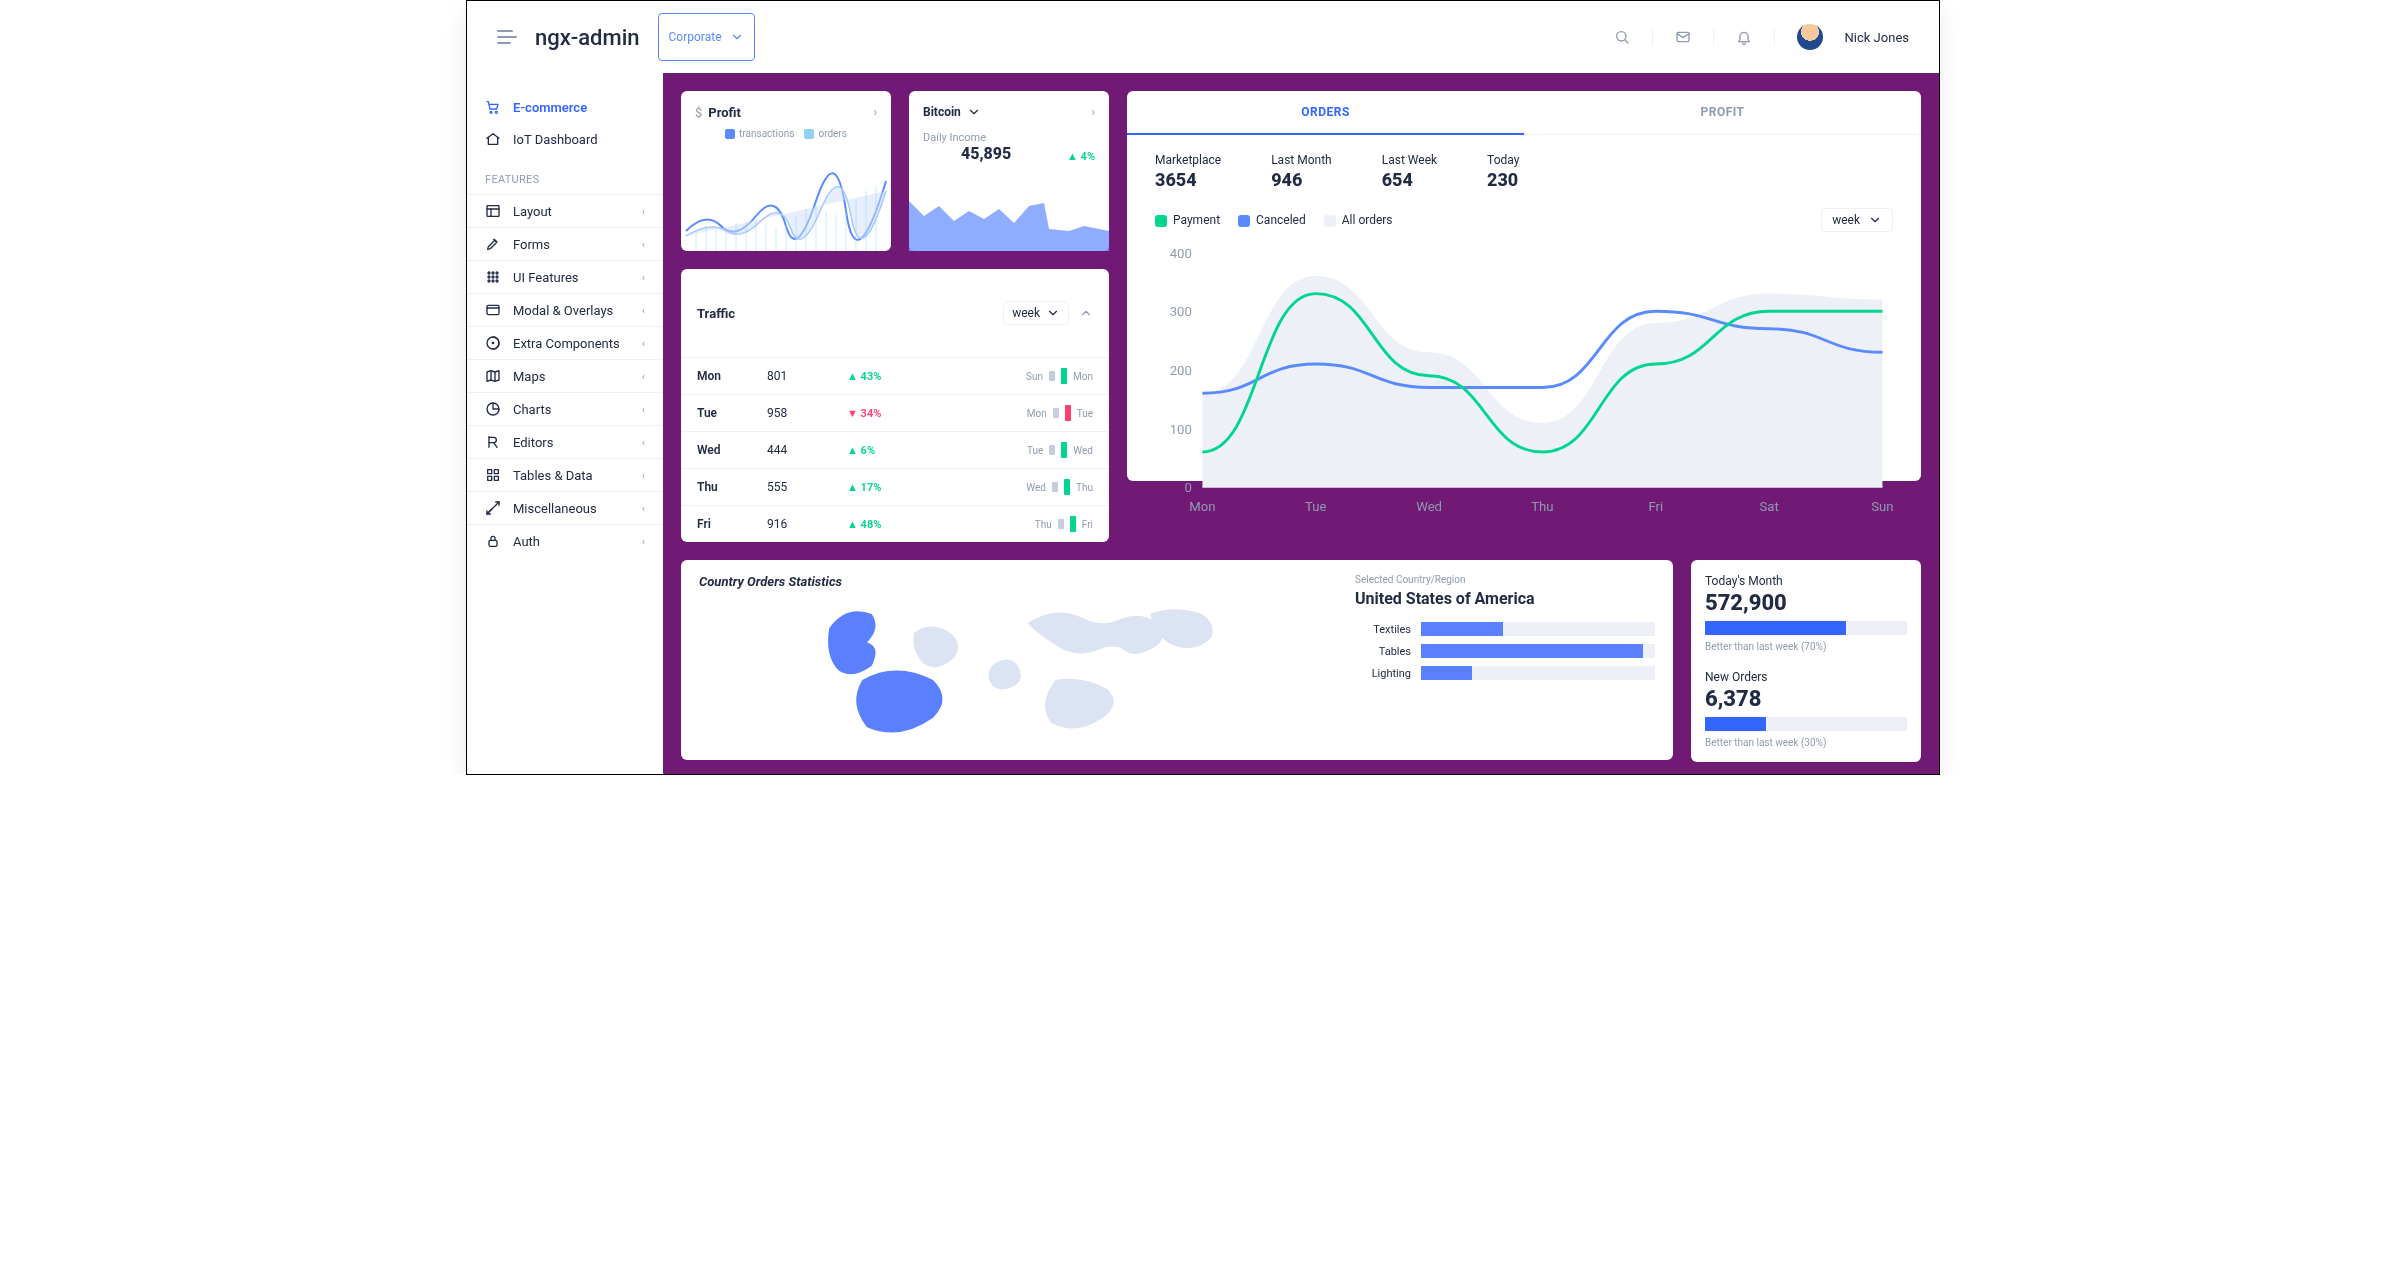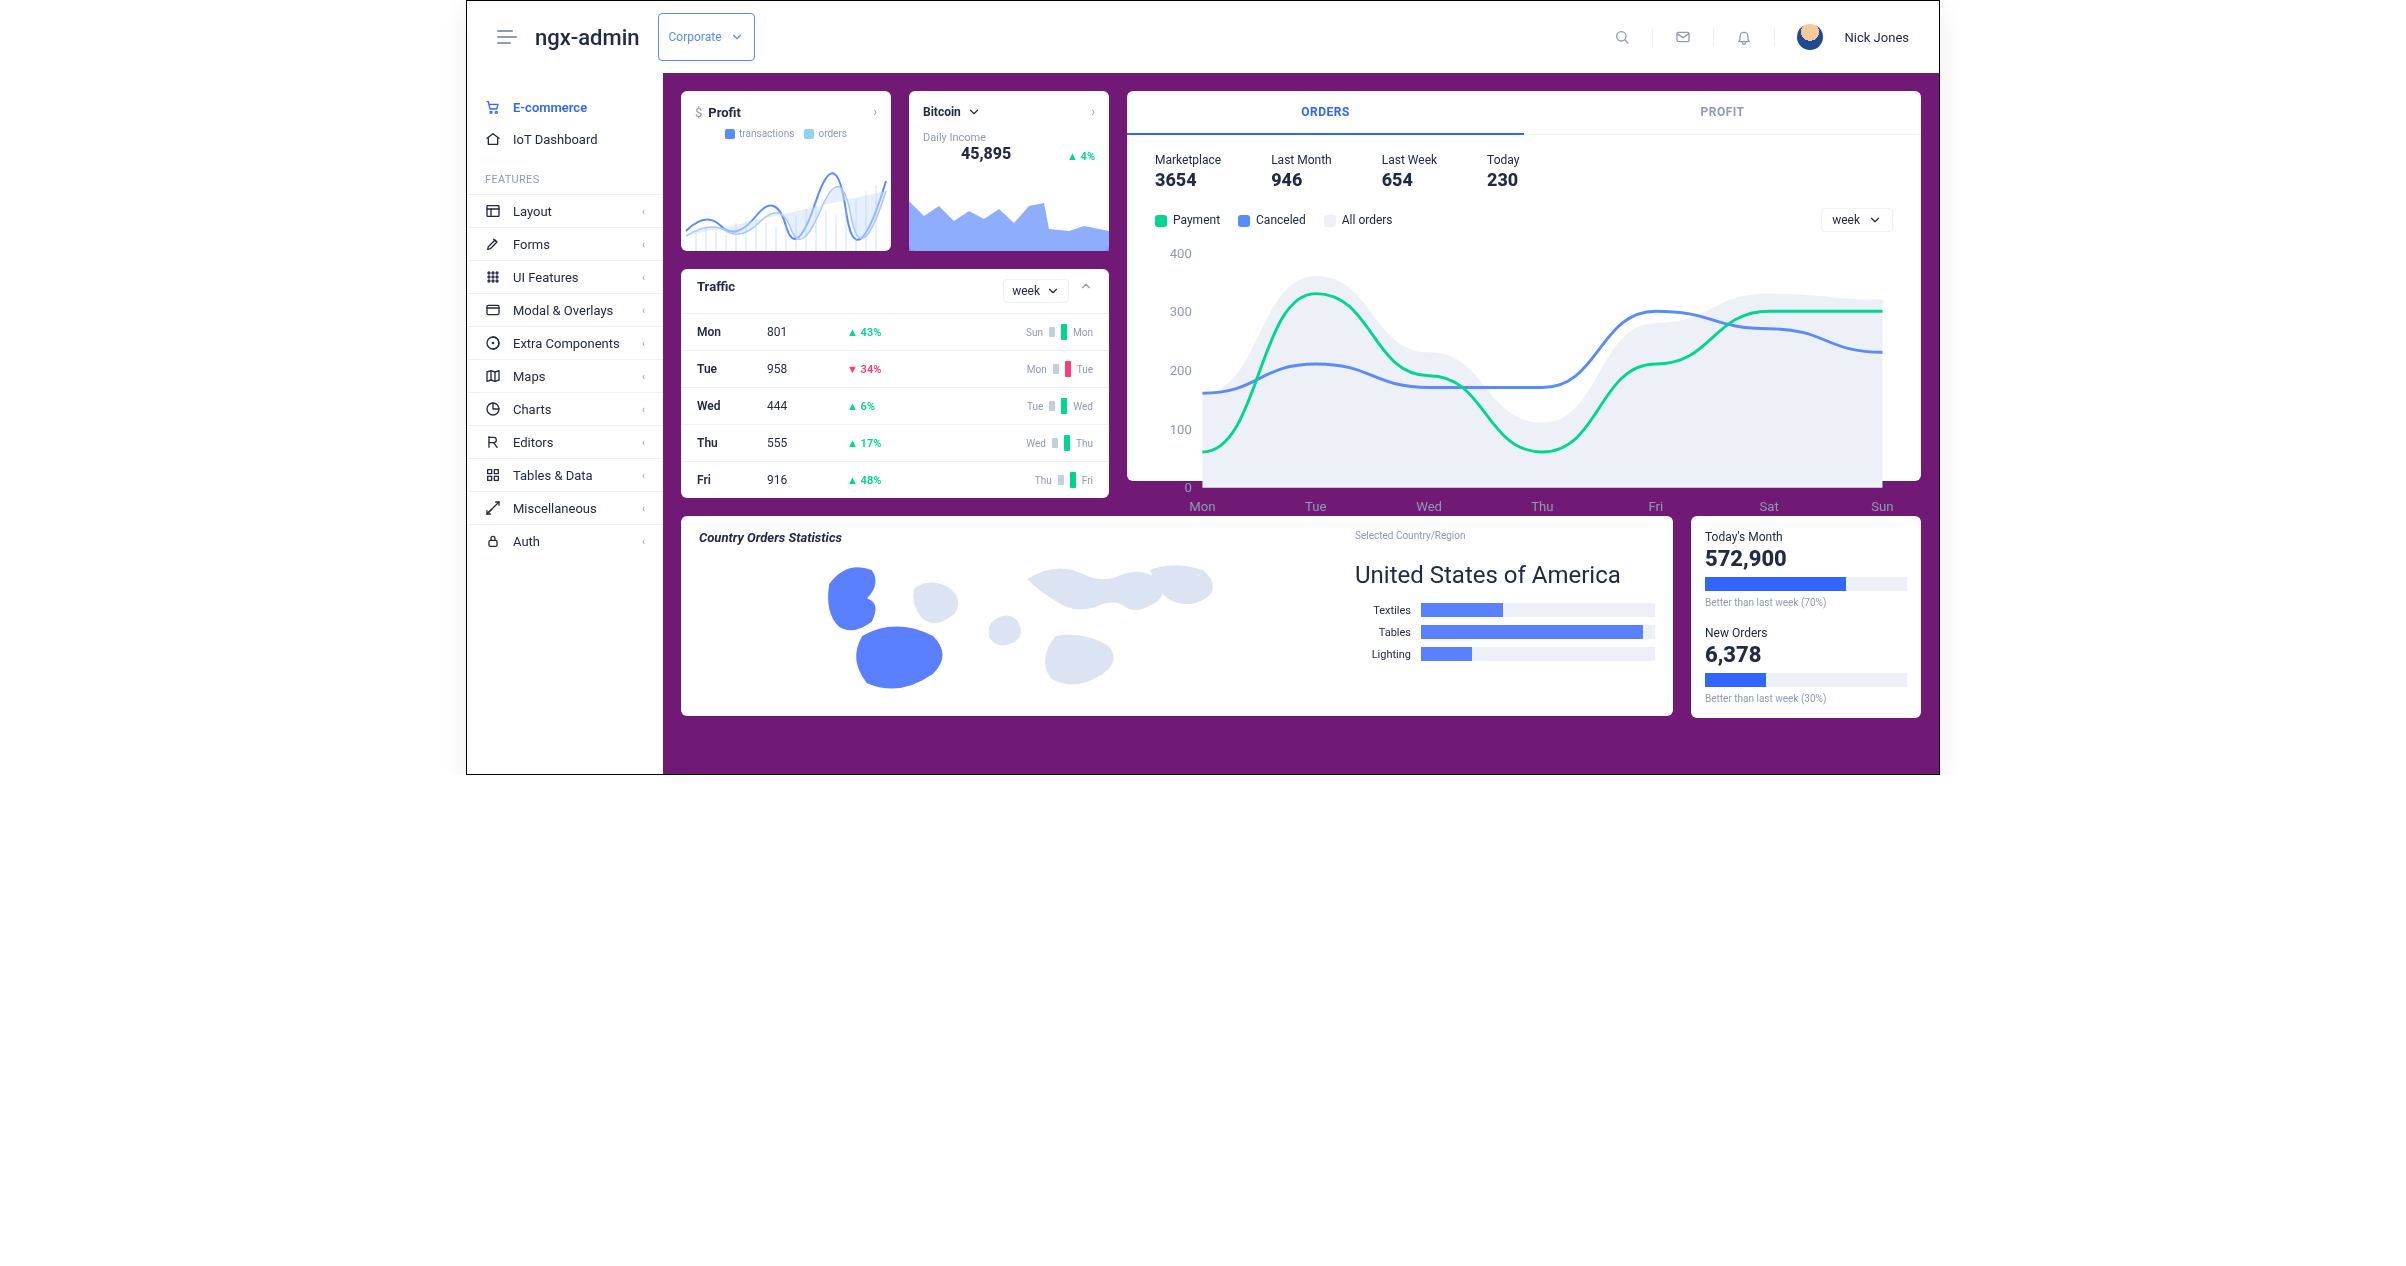--- a/index.html
+++ b/index.html
@@ -35,21 +35,21 @@
 .legend-dot{width:10px; height:10px; border-radius:2px; display:inline-block; margin-right:4px; vertical-align:middle;}
 .bitcoin-card{width:200px; height:160px; position:relative;}
 .small-sel{font-size:12px; font-weight:700; display:flex; align-items:center; gap:6px;}
 .di-label{font-size:11px; color:#8f9bb3; margin-top:12px;}
 .di-value{font-size:16px; font-weight:800;margin-left:38px;}
 .pct-up{color:#00d68f; font-size:11px; font-weight:600;}
 .pct-down{color:#ff3d71; font-size:11px; font-weight:600;}
 .expand-icon{position:absolute; top:14px; right:14px; color:#8f9bb3; font-size:12px; cursor:pointer;}
 
 .traffic-card{width:428px; padding:0;}
-.traffic-head{display:flex; padding:10px 16px; }
+.traffic-head{display:flex; align-items:center; padding:32px 16px; }
 .traffic-head .spacer{flex:1;}
 .traffic-sel{border:1px solid #edf1f7; border-radius:4px; padding:4px 8px; font-size:12px; color:#222b45; display:flex; align-items:center; gap:6px; margin-right:10px;}
 .traffic-row{display:flex; align-items:center; padding:10px 16px; border-top:1px solid #edf1f7; font-size:12px;}
 .tr-day{width:70px; color:#222b45; font-weight:600;}
 .tr-val{width:80px; color:#222b45;}
 .tr-pct{width:70px;}
 .tr-mini{margin-left:auto; display:flex; align-items:center; gap:6px; font-size:10px; color:#8f9bb3;}
 .tr-bar{width:6px; height:16px; background:#00d68f; border-radius:1px;}
 
 .orders-card{flex:1; height:390px; padding:0; display:flex; flex-direction:column;}
@@ -61,21 +61,21 @@
 .stat .val{font-size:18px; font-weight:800; margin-top:2px;}
 .chart-toolbar{display:flex; align-items:center; padding:0 28px;}
 .legend{display:flex; gap:18px; font-size:12px; color:#222b45;}
 .legend .sw{width:12px; height:12px; border-radius:3px; display:inline-block; margin-right:6px; vertical-align:middle;}
 .chart-sel{margin-left:auto; border:1px solid #edf1f7; border-radius:4px; padding:4px 10px; font-size:12px; display:flex; align-items:center; gap:8px;}
 .chart-area{flex:1; position:relative; padding:10px 28px 18px;}
 
 .map-card{flex:1; height:200px; display:flex; gap:18px; padding:14px 18px;}
 .country-panel{width:300px; font-size:12px;}
 .sel-label{font-size:10px; color:#8f9bb3;}
-.country-name{font-size:24px; font-weight:400; margin:20px 0 14px;}
+.country-name{font-size:16px; font-weight:700; margin:4px 0 14px;}
 .cbar-row{display:flex; align-items:center; gap:10px; margin-bottom:8px;}
 .cbar-label{width:56px; text-align:right; font-size:11px; color:#222b45;}
 .cbar-track{flex:1; height:14px; background:#edf1f7; position:relative;}
 .cbar-fill{height:100%; background:#5a7fff;}
 
 .side-stats{width:230px; display:flex; flex-direction:column; gap:10px;}
 .ss-label{font-size:12px; color:#222b45;}
 .ss-value{font-size:22px; font-weight:800; margin:2px 0 6px;}
 .ss-bar-track{width:100%; height:14px; background:#edf1f7;}
 .ss-bar-fill{height:100%; background:#3366ff;}

